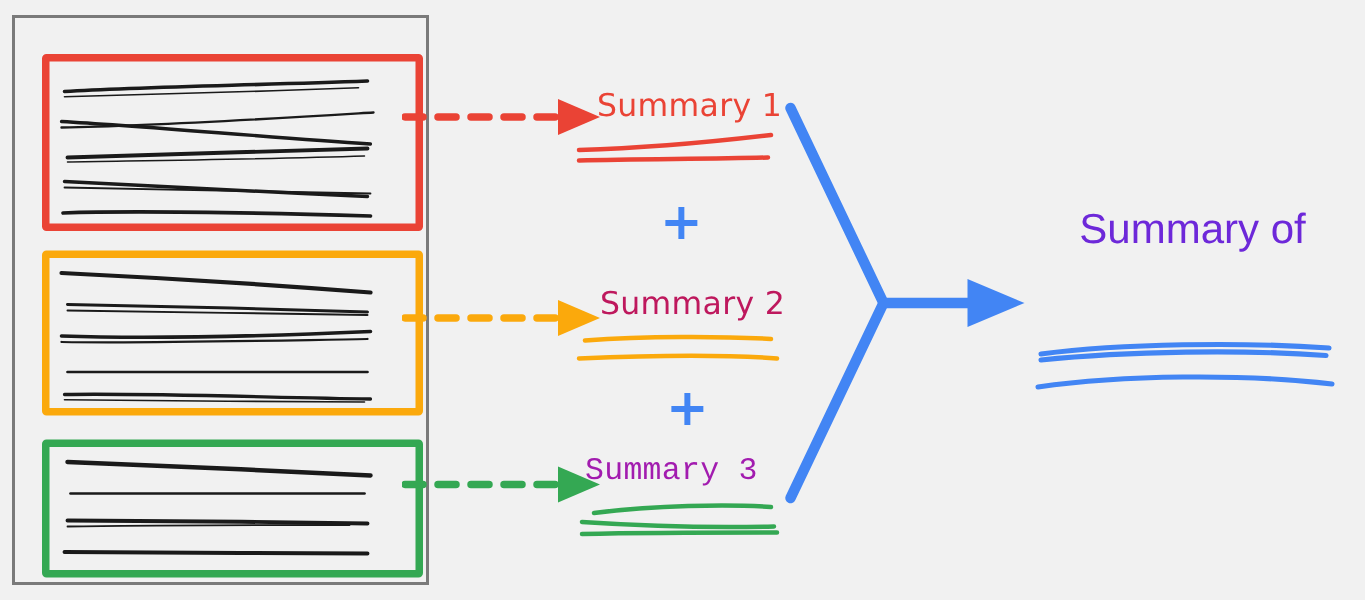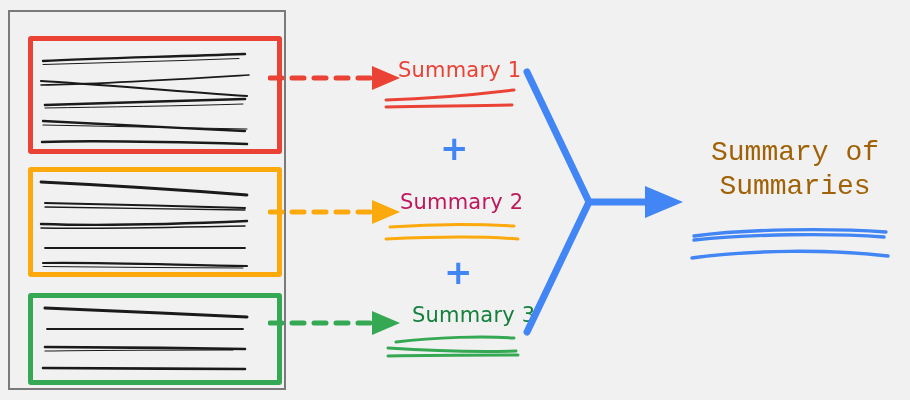--- a/index.html
+++ b/index.html
@@ -46,43 +46,43 @@
   
   .summary-label {
     font-family: "DejaVu Sans", "Liberation Sans", sans-serif;
     font-size: 21px;
     font-weight: 400;
     letter-spacing: 0.2px;
     white-space: nowrap;
   }
   #summary-label-1 { left: 398px; top: 58px;  color: #ea4335; }
   #summary-label-2 { left: 400px; top: 190px; color: #be185d; }
-  #summary-label-3 { left: 412px; top: 303px; color: #15803d; }
+  #summary-label-3 { left: 390px; top: 303px; color: #a21caf; font-family: Liberation Mono, monospace; }
 
   
   .plus-sign {
     color: #4285f4;
     font-size: 34px;
     font-weight: 700;
     line-height: 1;
     font-family: "DejaVu Sans", "Liberation Sans", sans-serif;
   }
   #plus-sign-1 { left: 440px; top: 131px; }
   #plus-sign-2 { left: 444px; top: 255px; }
 
   
   #final-title {
     left: 690px;
     top: 136px;
     width: 210px;
     text-align: center;
-    color: #a16207;
+    color: #6d28d9;
     font-size: 28px;
     line-height: 1.22;
-    font-family: Liberation Mono, monospace;
+    font-family: Liberation Sans, sans-serif;
   }
 </style>
 </head>
 <body>
 
 <div id="canvas">
 
   <div class="abs" id="doc-container">
 
     <div class="abs doc-box" id="doc-box-1">
@@ -177,21 +177,20 @@
     <g stroke="#4285f4" fill="none" stroke-width="7" stroke-linecap="round" stroke-linejoin="round">
       <path d="M22,12 L84,142"></path>
       <path d="M22,272 L84,142"></path>
       <path d="M84,142 L148,142"></path>
     </g>
     <polygon points="140,126 178,142 140,158" fill="#4285f4"></polygon>
   </svg>
 
   <div class="abs" id="final-title">
     <div>Summary of</div>
-    <div>Summaries</div>
   </div>
   <svg class="abs" style="left:688px; top:222px;" width="205" height="40">
     <g stroke="#4285f4" fill="none" stroke-width="3.4" stroke-linecap="round">
       <path d="M6,14 C60,7 140,6 198,10"></path>
       <path d="M6,18 C64,12 142,11 196,15"></path>
       <path d="M4,36 C60,28 140,27 200,34"></path>
     </g>
   </svg>
 
 </div>

